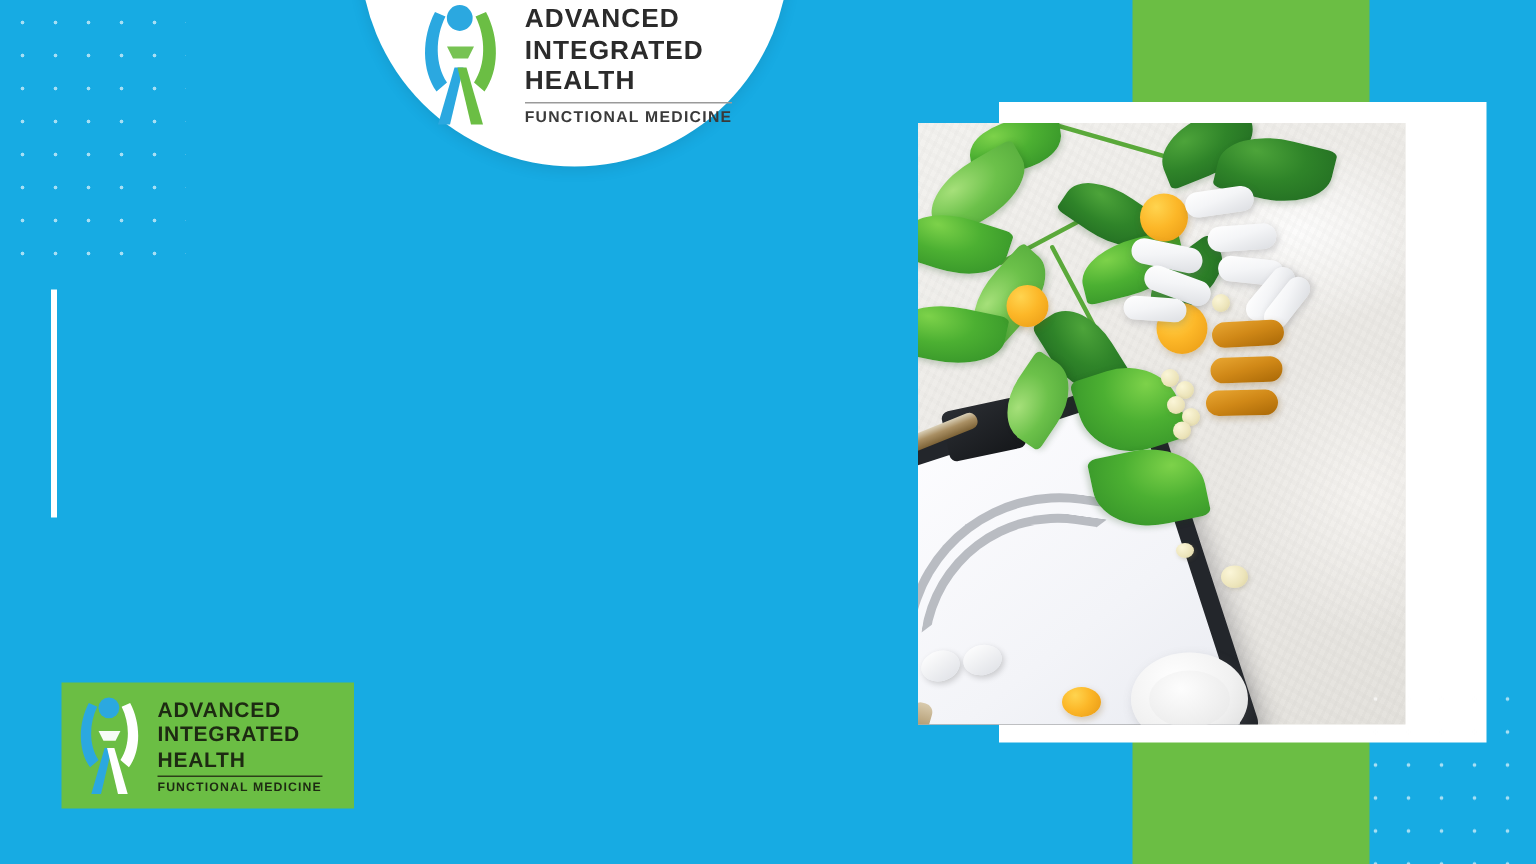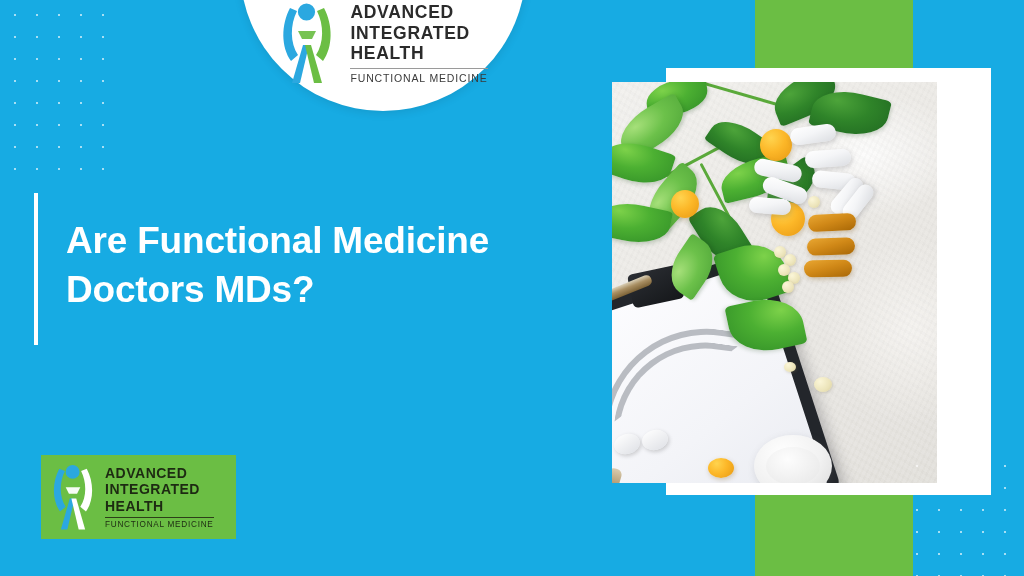--- a/index.html
+++ b/index.html
@@ -231,21 +231,21 @@
     color:#2b2b2b;
     line-height:1.17;
   }
   .logo-words .rule {
     height:1px;
     background:#9a9a9a;
     margin:4px 0 3px;
   }
   .logo-words .sub {
     font-size:10.5px;
-    font-weight:normal;
+    font-weight:bold;
     letter-spacing:.85px;
     color:#3a3a3a;
   }
 
   
   #logo-bottom {
     position:absolute;
     left:41px; top:455px;
     width:195px; height:84px;
     background:#6BBE44;
@@ -346,21 +346,20 @@
     <div class="tab-cream" style="left:172px; top:280px; width:12px; height:10px;"></div>
 
     <div class="jar-lid" style="left:142px; top:353px; width:78px; height:62px;">
       <div class="rim"></div>
     </div>
   </div>
 
   <div class="dots" id="dots-botright"></div>
 
   <div id="accent-bar"></div>
-  <h1 id="headline">Are Functional Medicine Doctors MDs?</h1>
 
   <div id="logo-top">
     <div class="inner">
       <span class="mark">
         <svg viewBox="0 0 58 84" width="58" height="84" aria-hidden="true">
           <circle cx="28.5" cy="11" r="8.6" fill="#2BA8E0"></circle>
           <path d="M12 7 C3 24, 3 46, 13 60 L20 54 C12 42, 12 24, 19 10 Z" fill="#2BA8E0"></path>
           <path d="M14 82 L25 44 L31 44 L22 82 Z" fill="#2BA8E0"></path>
           <path d="M46 7 C55 24, 55 46, 45 60 L38 54 C46 42, 46 24, 39 10 Z" fill="#6BBE44"></path>
           <path d="M44 82 L33 44 L27 44 L36 82 Z" fill="#6BBE44"></path>

